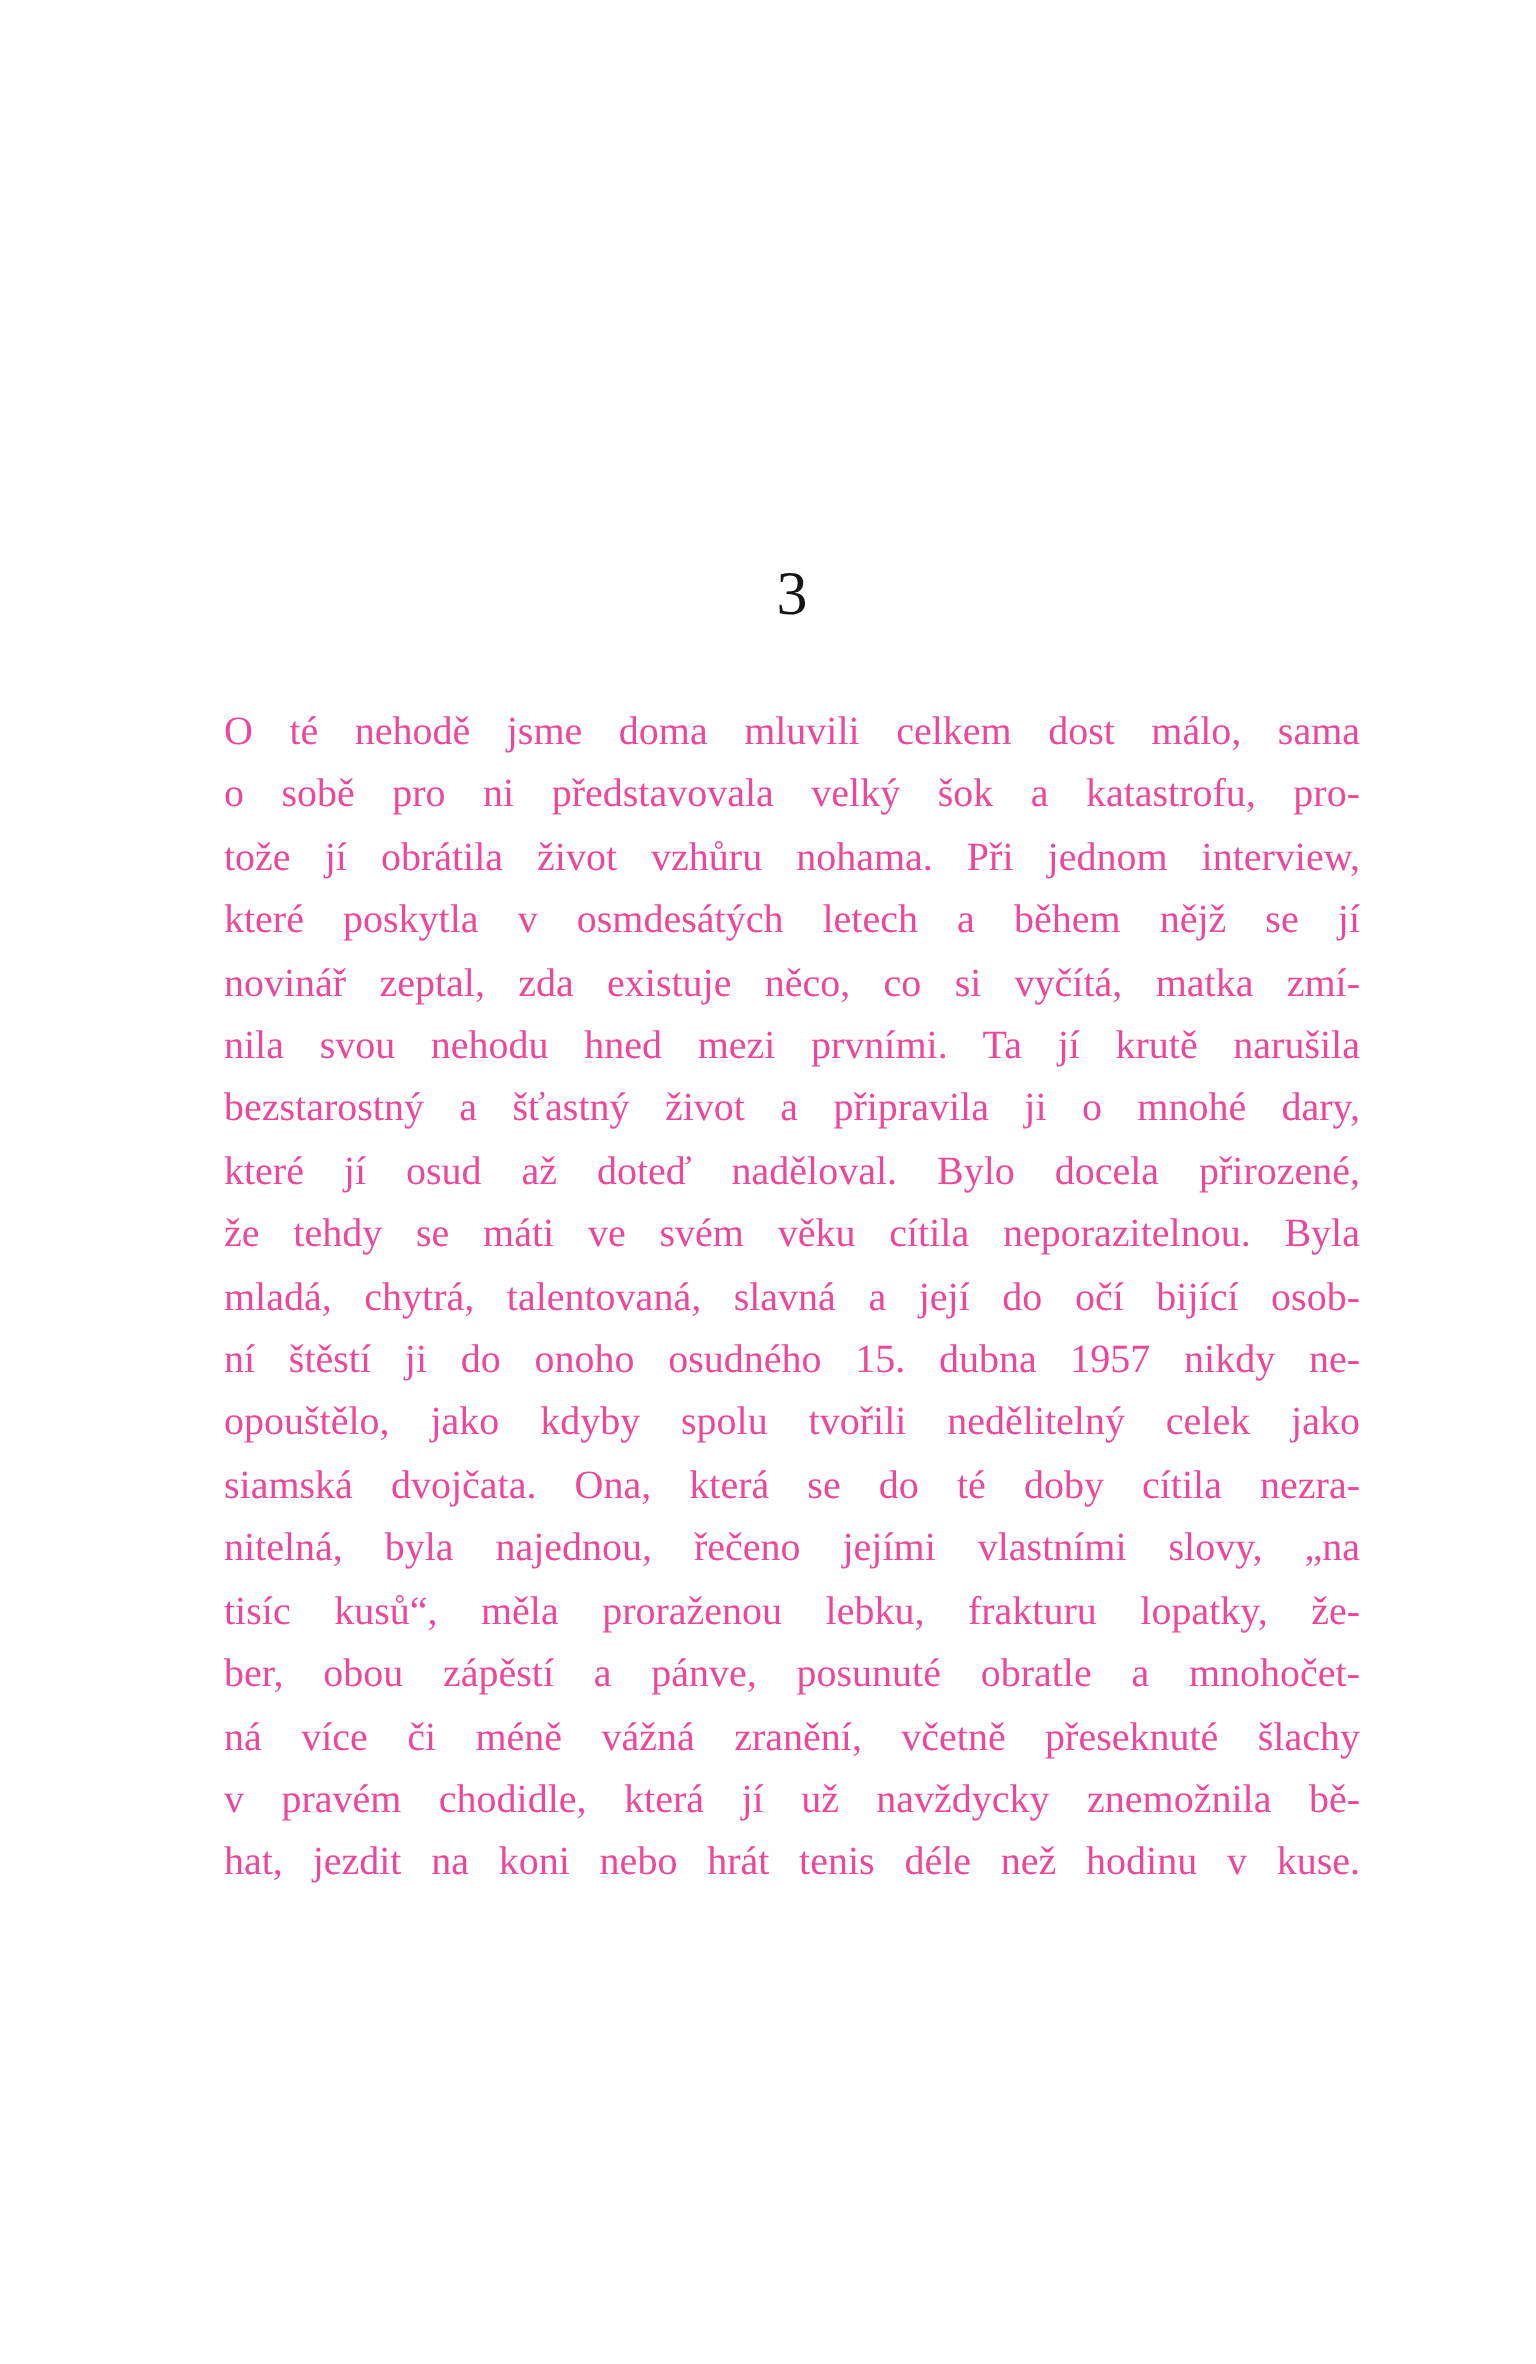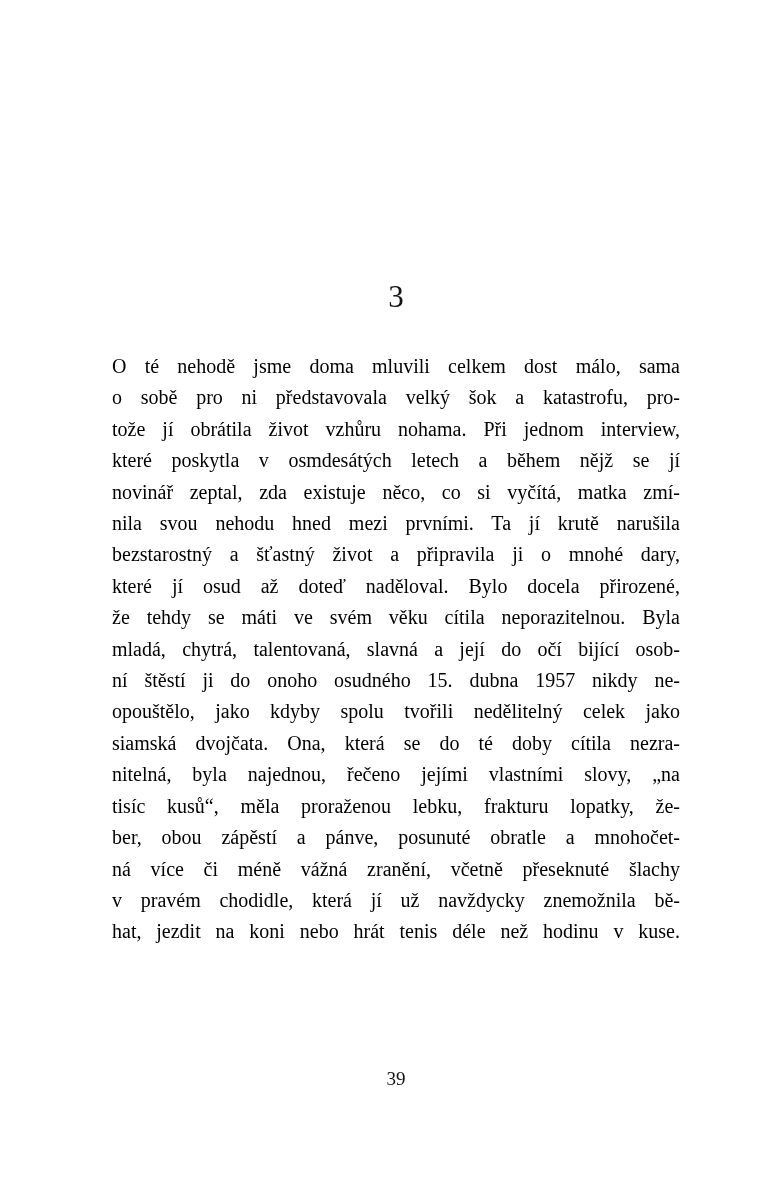--- a/index.html
+++ b/index.html
@@ -30,21 +30,21 @@
     line-height: 36px;
     color: #141414;
   }
   .text-block {
     position: absolute;
     top: 351px;
     left: 112px;
     width: 568px;
     font-size: 20px;
     line-height: 31.4px;
-    color: #000000;
+    color: #ec4899;
   }
   .paragraph {
     margin: 0;
     white-space: pre-line;          
     text-align: justify;
     text-align-last: justify;       
     word-spacing: 0.02em;
   }
   .paragraph.indented {
     text-indent: 29px;
@@ -81,15 +81,14 @@
 opouštělo, jako kdyby spolu tvořili nedělitelný celek jako
 siamská dvojčata. Ona, která se do té doby cítila nezra-
 nitelná, byla najednou, řečeno jejími vlastními slovy, „na
 tisíc kusů“, měla proraženou lebku, frakturu lopatky, že-
 ber, obou zápěstí a pánve, posunuté obratle a mnohočet-
 ná více či méně vážná zranění, včetně přeseknuté šlachy
 v pravém chodidle, která jí už navždycky znemožnila bě-
 hat, jezdit na koni nebo hrát tenis déle než hodinu v kuse.</p>
   </div>
 
-  <div class="page-number">39</div>
 
 </div>
 
 </body></html>

